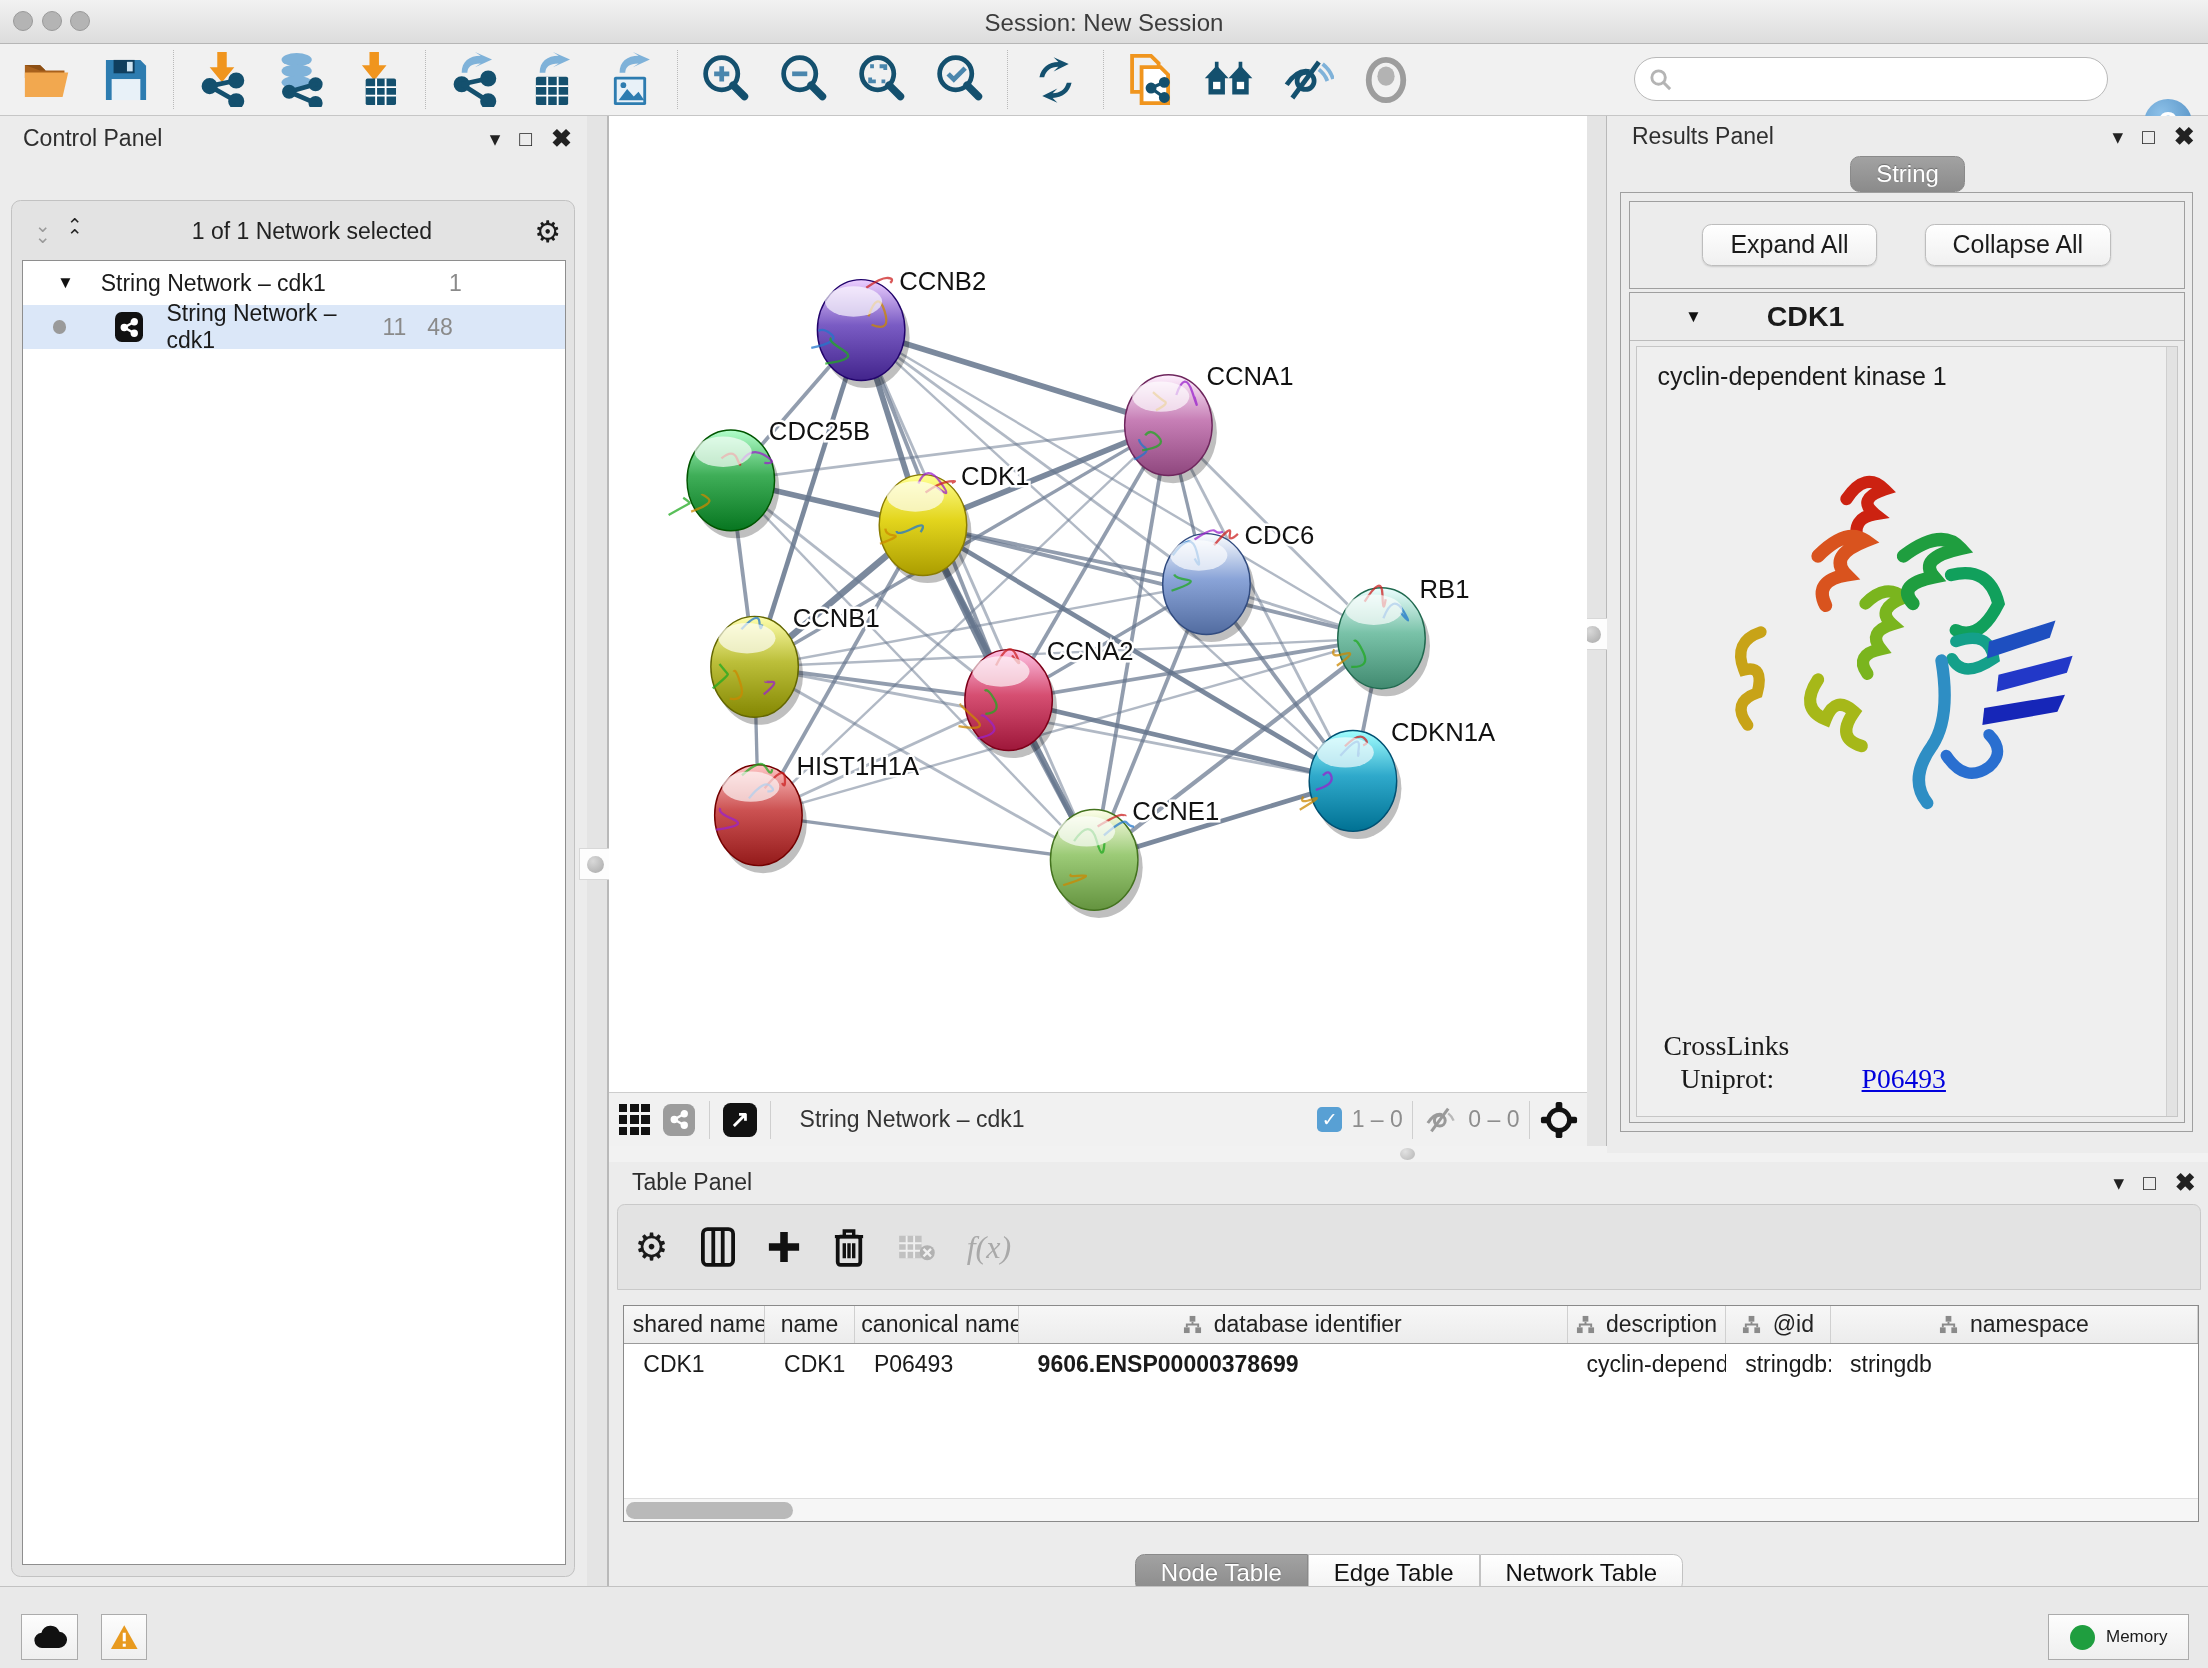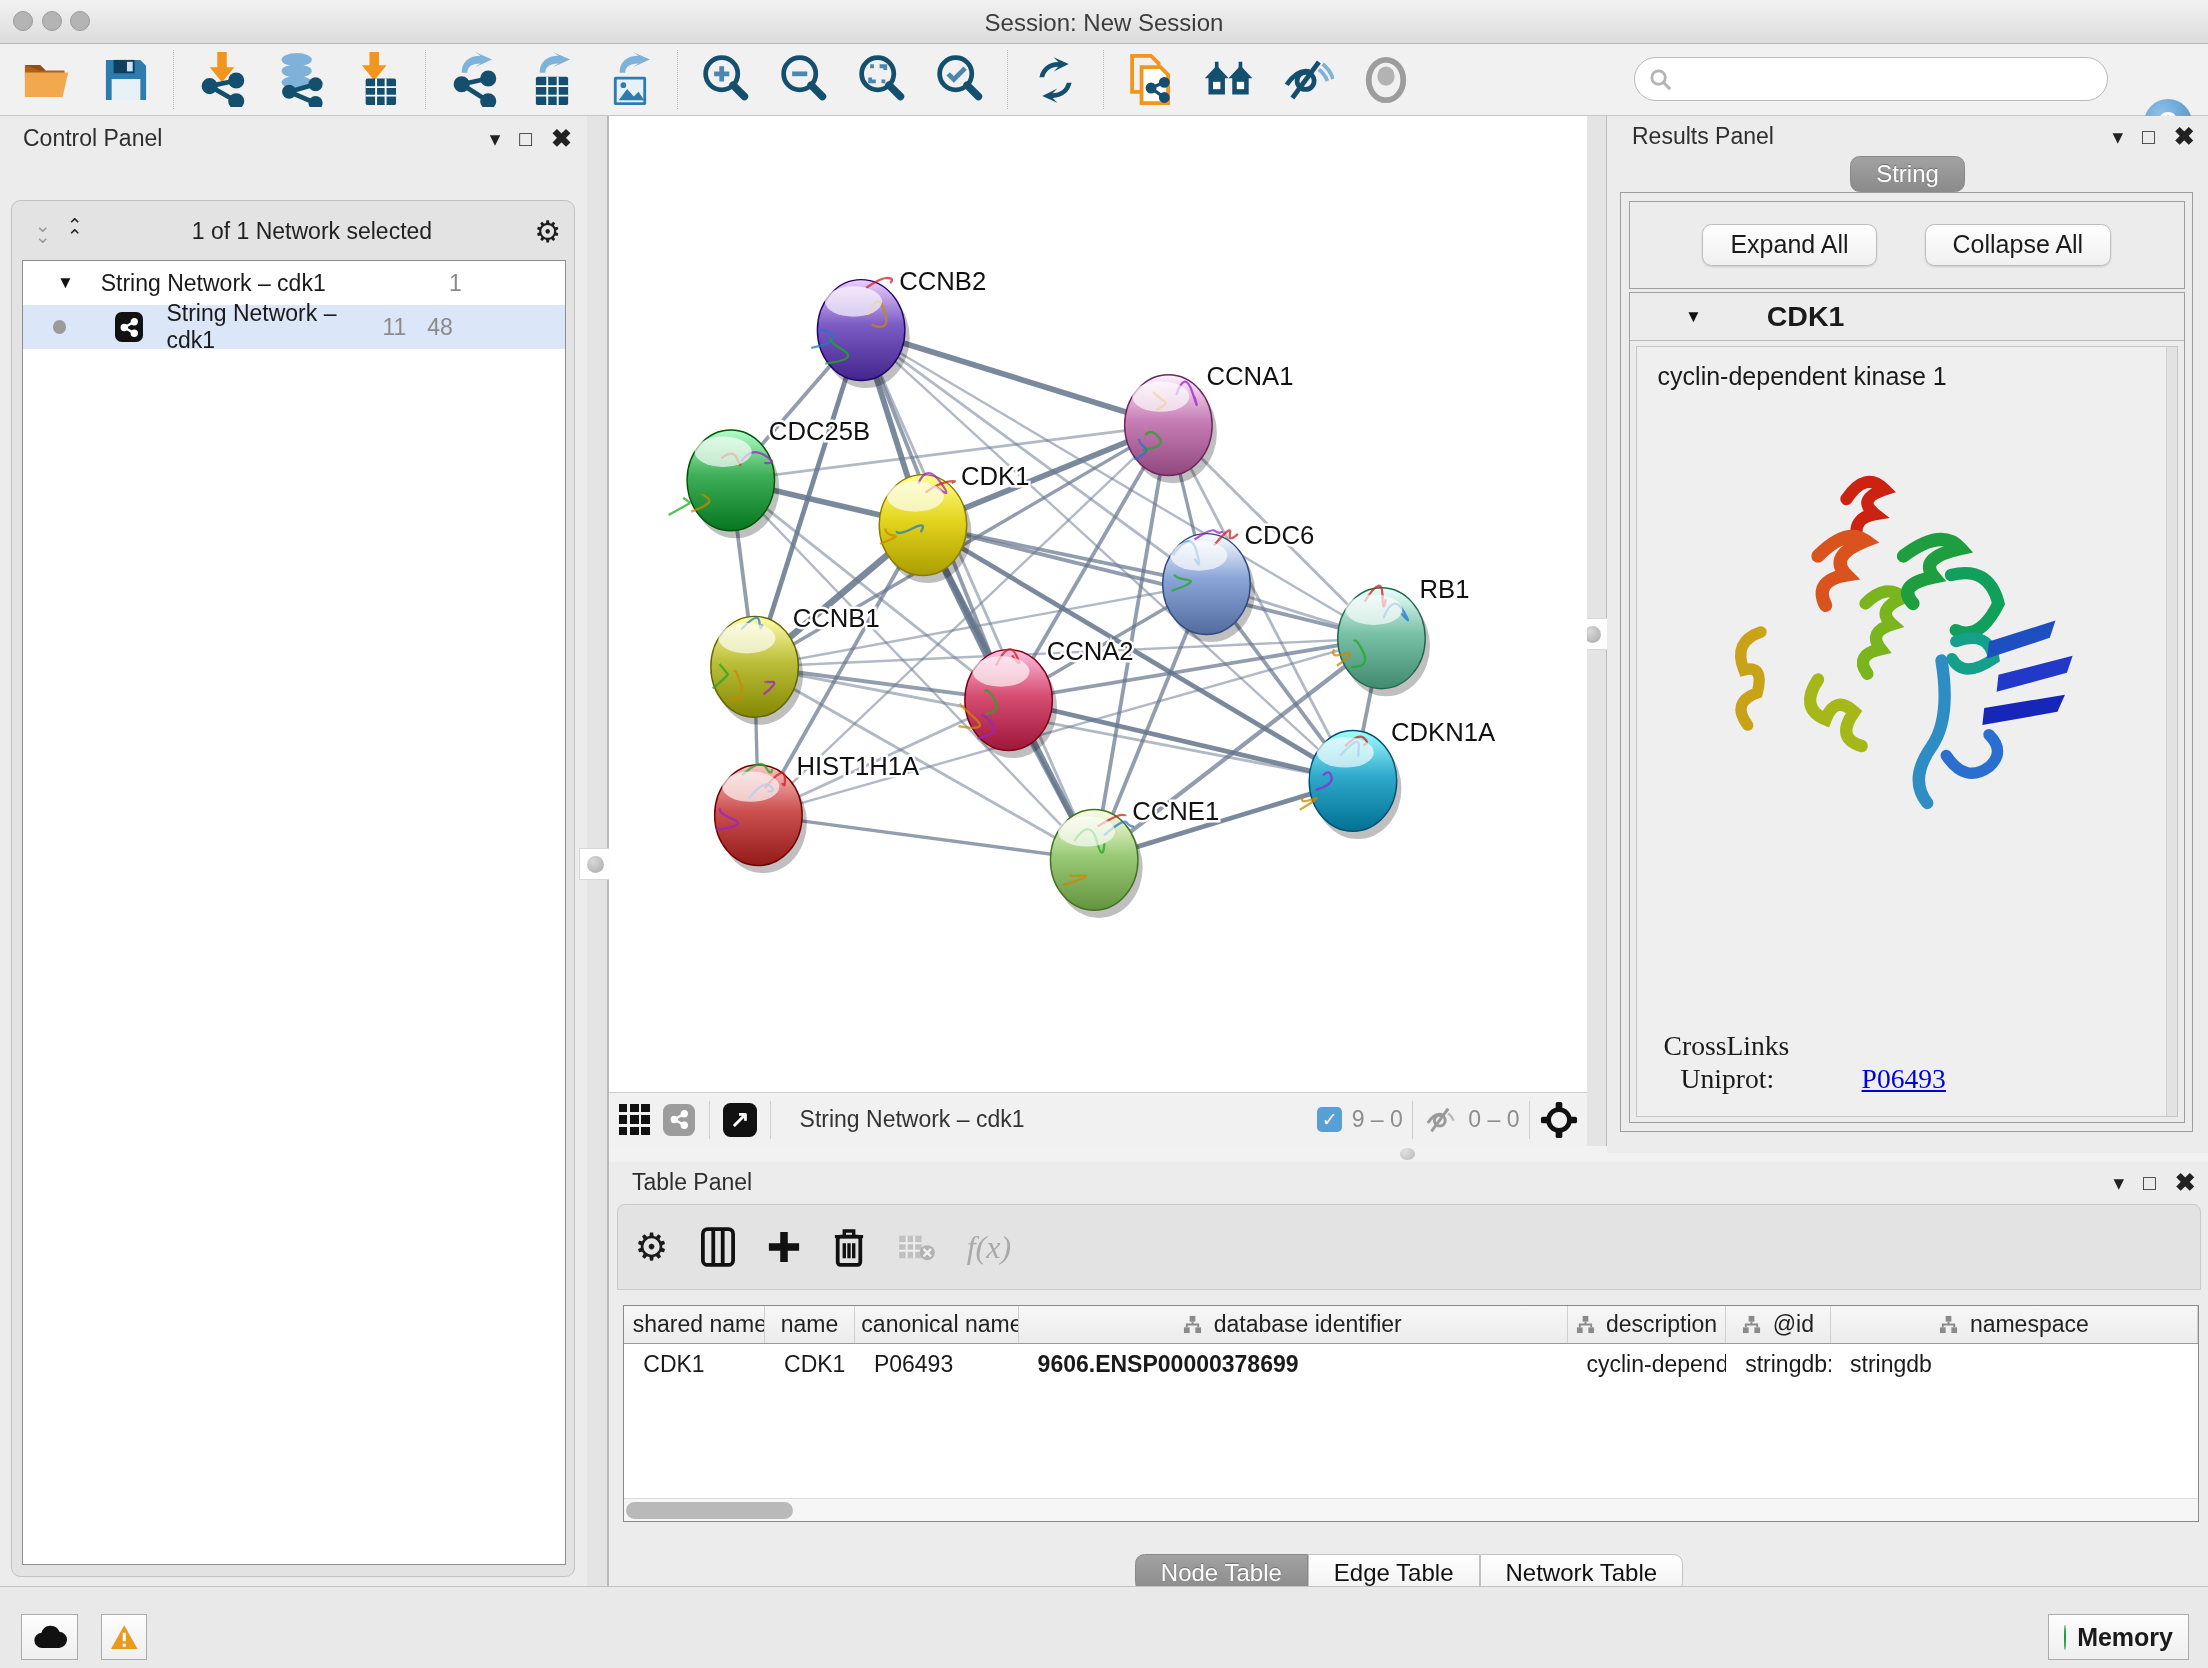--- a/index.html
+++ b/index.html
@@ -130,21 +130,21 @@
   .tbl-cell { display:flex; align-items:center; font-size:23px; overflow:hidden; white-space:nowrap; padding-left:19px; }
   .tbl-hscroll { position:absolute; left:0; right:0; bottom:0; height:23px; background:#f6f6f6; border-top:1px solid #ddd; }
   .tbl-hscroll .thumb { position:absolute; left:1.9px; top:2.9px; width:167px; height:17px; background:#b9b9b9; border-radius:8.6px; }
   .tp-tabs { position:absolute; left:0; right:0; top:392px; display:flex; justify-content:center; }
 
   
   .statusbar { position:absolute; left:0; top:1586px; width:2208px; height:82px; background:#e9e9e9;
                border-top:1.9px solid #c2c2c2; }
   .sb-btn { position:absolute; top:27px; height:46px; background:linear-gradient(#fdfdfd,#efefef);
             border:1.9px solid #ababab; display:flex; align-items:center; justify-content:center; }
-  .memory-btn { gap:11.4px; font-size:25px; padding:0 15px;font-weight:bold; }
+  .memory-btn { gap:11.4px; font-size:17px; padding:0 15px; }
   .mem-dot { width:25px; height:25px; border-radius:50%; }
 
   .net-label { font-family:"Liberation Sans", sans-serif; }
 </style>
 </head>
 <body>
 
 <div class="window">
 
   <div class="titlebar">
@@ -641,21 +641,21 @@
     <span class="nt-sep"></span>
     <span class="birdseye">
         <span>↗</span>
       </span>
     <span class="nt-sep"></span>
     <span class="nt-name">String Network – cdk1</span>
     <span class="nt-counts">
       <span class="checkbox">
           <span>✓</span>
         </span>
-      <span>9 – 0</span>
+      <span>1 – 0</span>
       <span class="nt-sep"></span>
       <svg width="36" height="30" viewBox="0 0 56 50">
           <path d="M6 30c8-12 16-16 24-14" fill="none" stroke="#9a9a9a" stroke-width="5"></path>
           <circle cx="26" cy="26" r="9" fill="none" stroke="#9a9a9a" stroke-width="5"></circle>
           <path d="M40 14c4 3 7 7 9 12" fill="none" stroke="#b9b9b9" stroke-width="4"></path>
           <path d="M12 44L40 6" stroke="#9a9a9a" stroke-width="5"></path>
         </svg>
       <span>0 – 0</span>
       <span class="nt-sep"></span>
       <svg width="38" height="38" viewBox="0 0 40 40">

